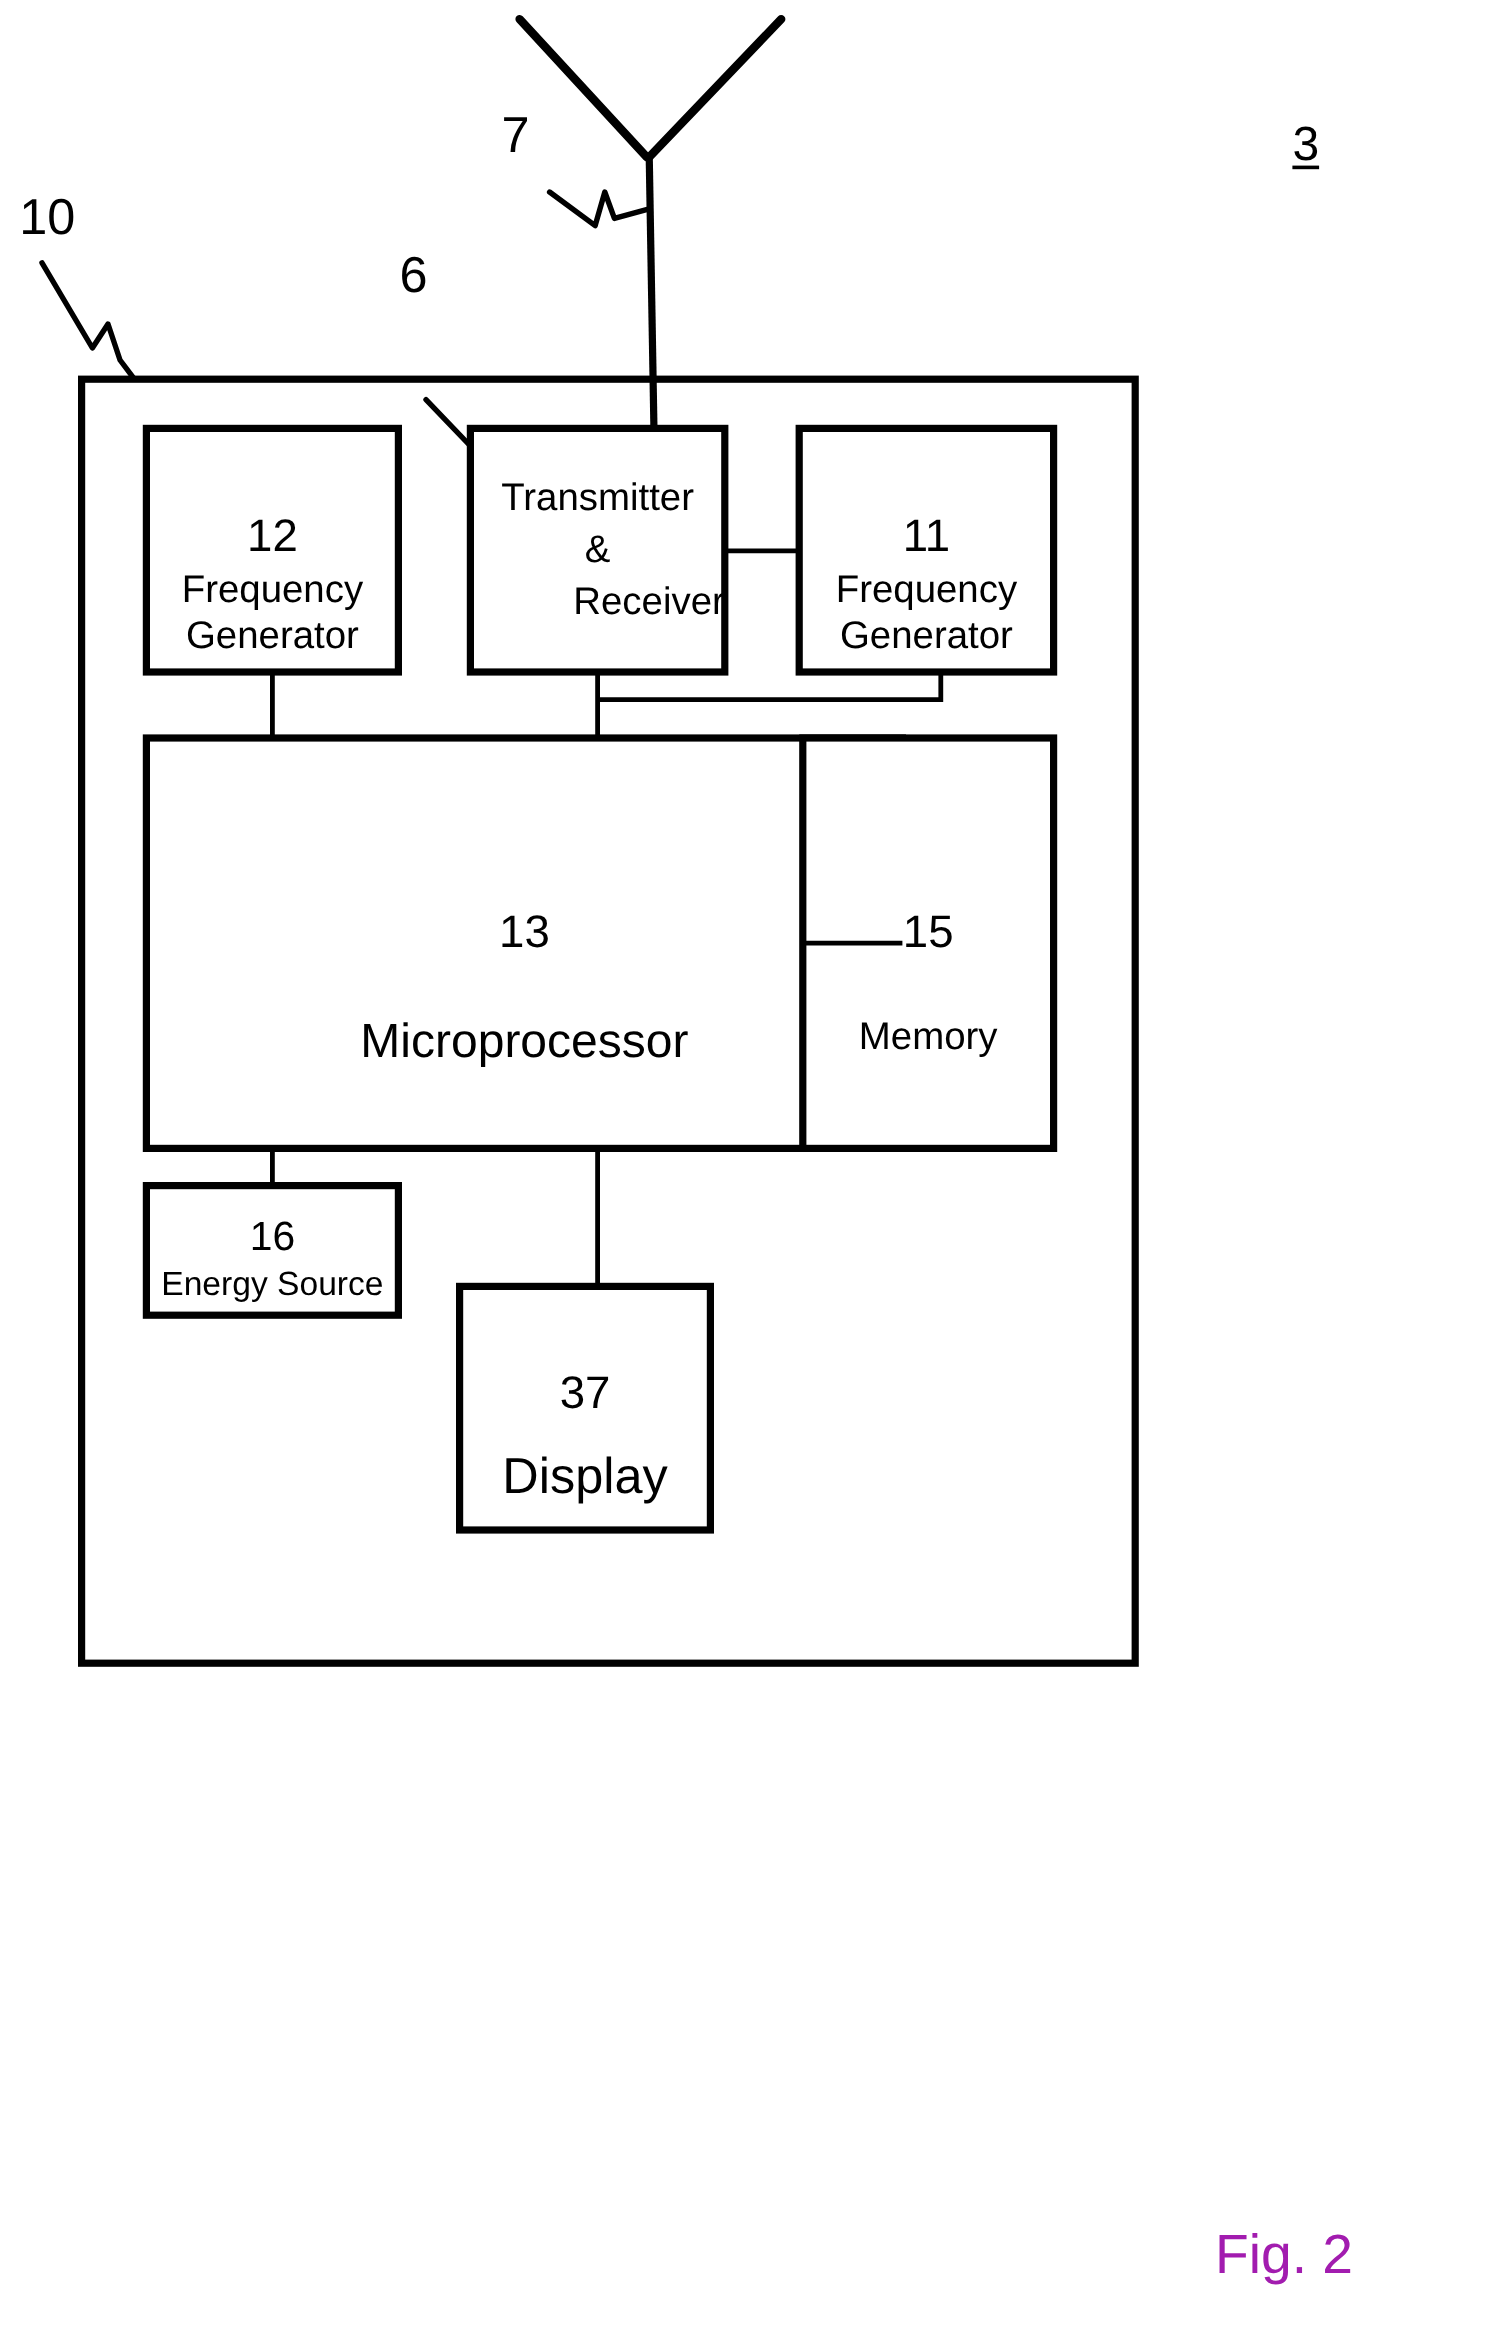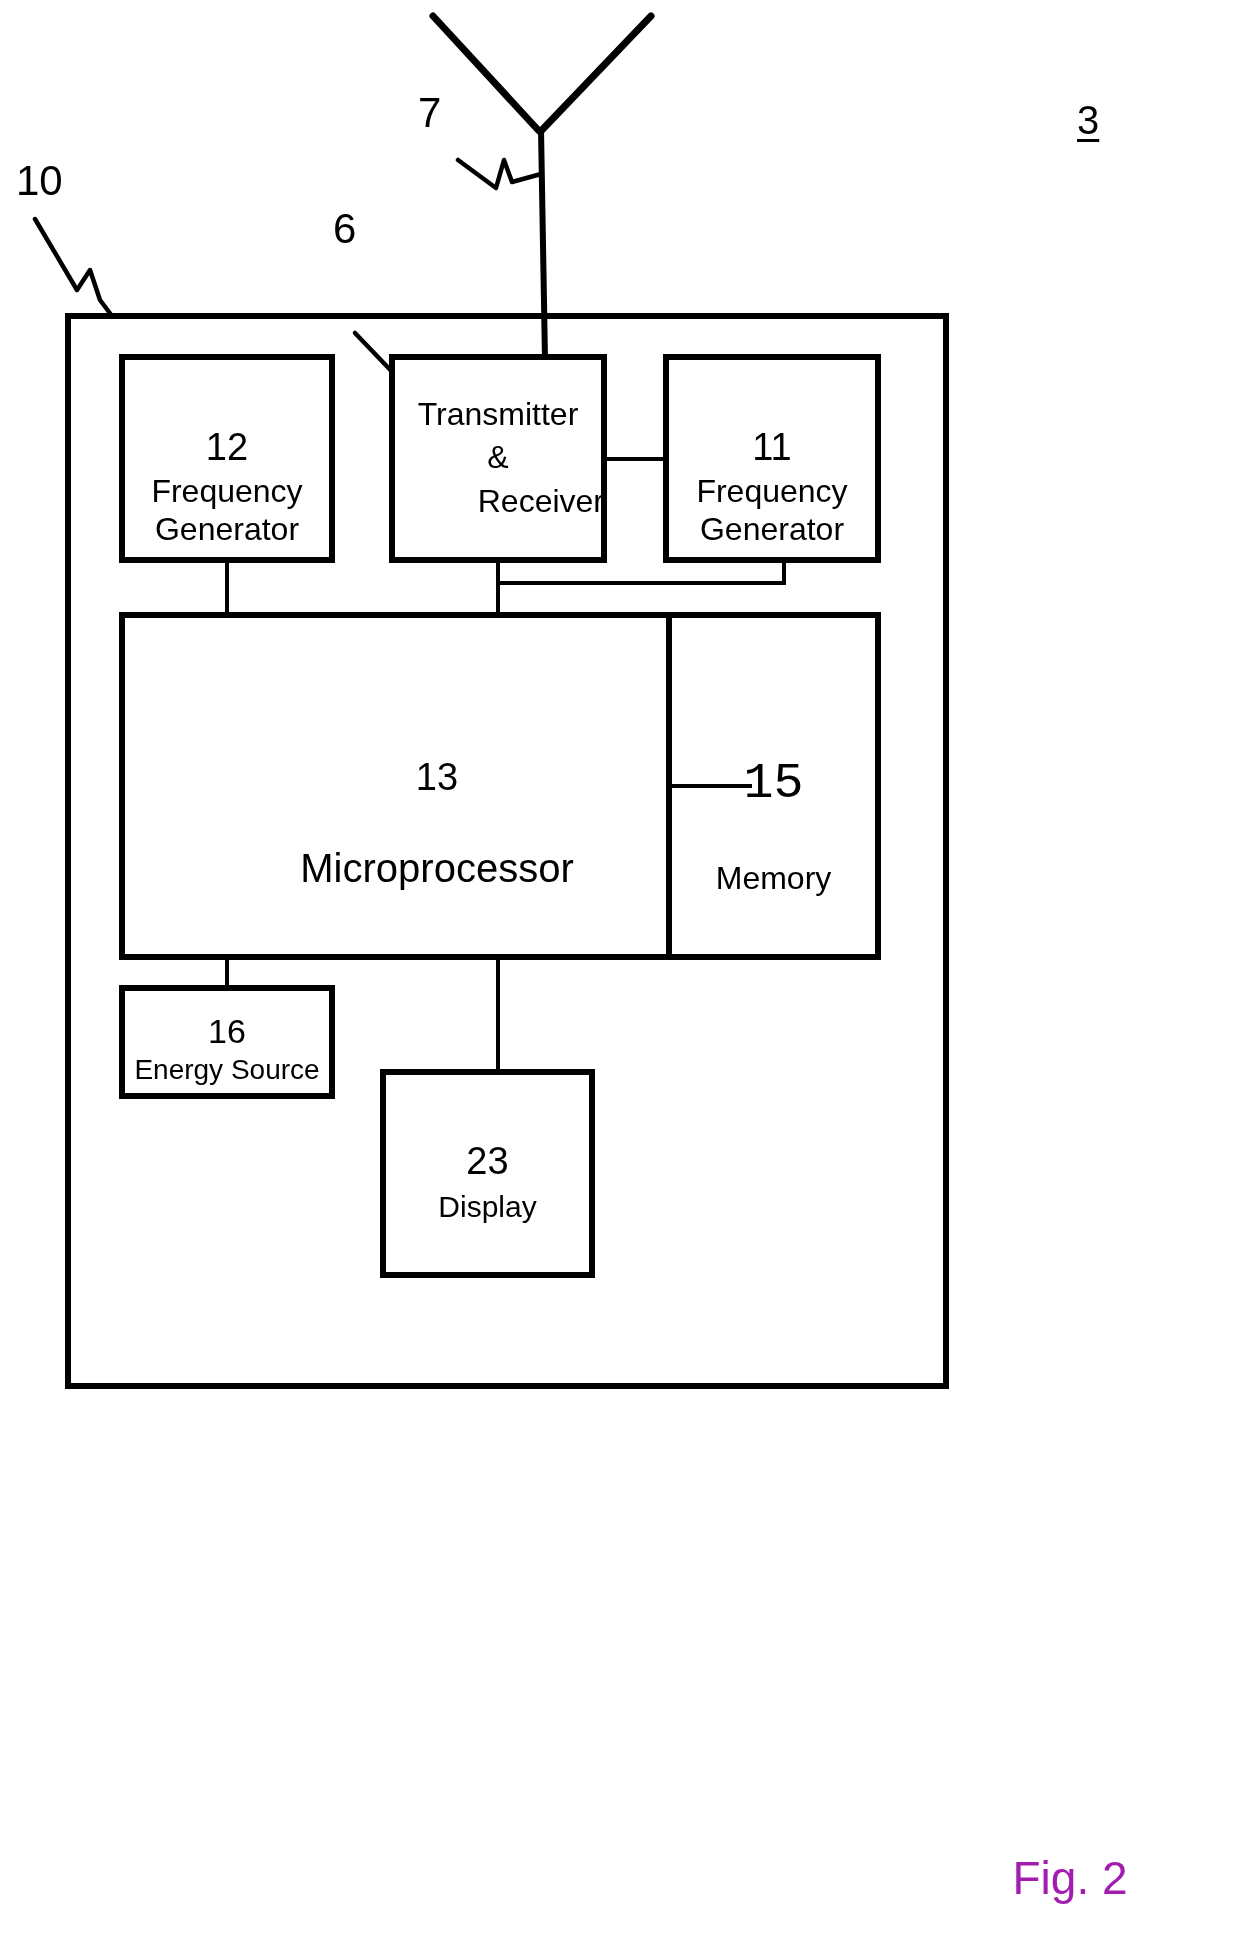--- a/index.html
+++ b/index.html
@@ -134,29 +134,29 @@
     <div style="font-size:32px; margin-top:4px;">Frequency</div>
     <div style="font-size:32px;">Generator</div>
   </div>
 
   <div class="blk-text" style="left:122px; top:755px; width:630px;">
     <div style="font-size:38px;">13</div>
     <div style="font-size:40px; margin-top:46px;">Microprocessor</div>
   </div>
 
   <div class="blk-text" style="left:669px; top:755px; width:209px;">
-    <div style="font-size:50px;font-family:Liberation Mono, monospace;">15</div>
+    <div style="font-size:38px;">15</div>
     <div style="font-size:32px; margin-top:46px;">Memory</div>
   </div>
 
   <div class="blk-text" style="left:122px; top:1012px; width:210px;">
     <div style="font-size:34px;">16</div>
     <div style="font-size:28px; margin-top:2px;">Energy Source</div>
   </div>
 
   <div class="blk-text" style="left:383px; top:1139px; width:209px;">
-    <div style="font-size:38px;">23</div>
-    <div style="font-size:30px; margin-top:6px;">Display</div>
+    <div style="font-size:38px;">37</div>
+    <div style="font-size:42px; margin-top:22px;">Display</div>
   </div>
 
   <div class="fig-caption" style="left:1070px; top:1855px; font-size:46px; transform:translateX(-50%);">Fig. 2</div>
 
 </div>
 
 </body></html>

